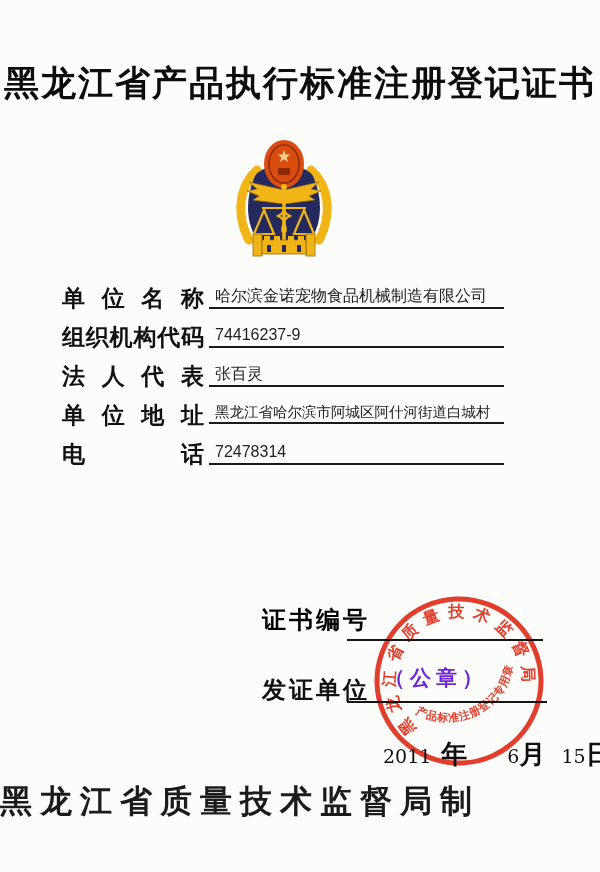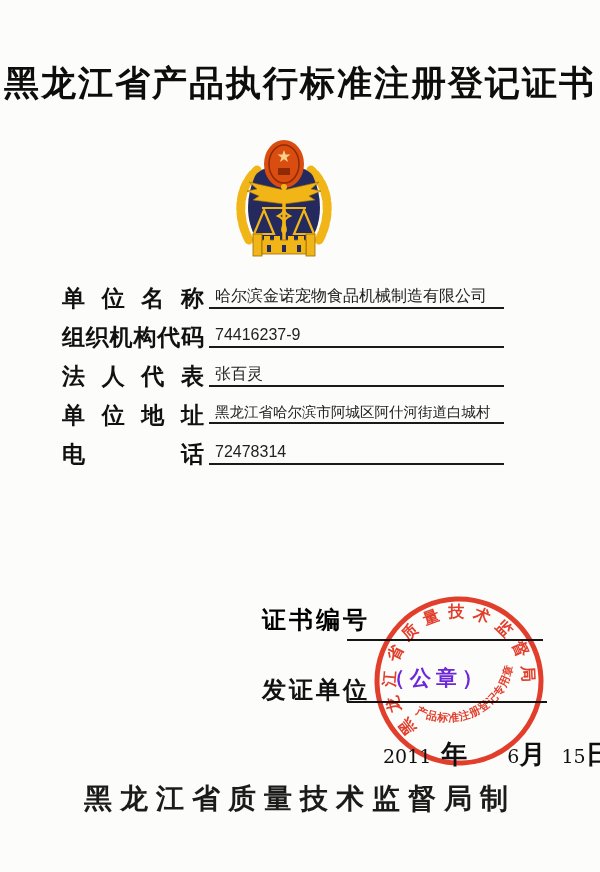--- a/index.html
+++ b/index.html
@@ -64,23 +64,23 @@
     position:absolute;left:383px;top:729px;
     display:flex;align-items:baseline;
     font-family:"DejaVu Serif",serif;color:#0f0f0f;
     white-space:nowrap;
   }
   .date-num{font-size:19px;}
   .date-unit{font-size:26px;font-weight:bold;font-family:"DejaVu Sans",sans-serif;}
   .g1{margin-left:10px;} .g2{margin-left:40px;} .g3{margin-left:16px;margin-top:16px;}
   .footer{
     position:absolute;left:0;top:780px;width:100%;
-    text-align:center;
+    text-align:left;
     font-family:"DejaVu Serif",serif;
-    font-size:28px;font-weight:600;letter-spacing:8px;color:#1b1b1b;
+    font-size:32px;font-weight:600;letter-spacing:8px;color:#1b1b1b;
   }
 </style>
 </head>
 <body>
 
 <div class="page">
 
   <div class="title">黑龙江省产品执行标准注册登记证书</div>
 
   <svg class="emblem" viewBox="0 0 102 130" aria-hidden="true">

